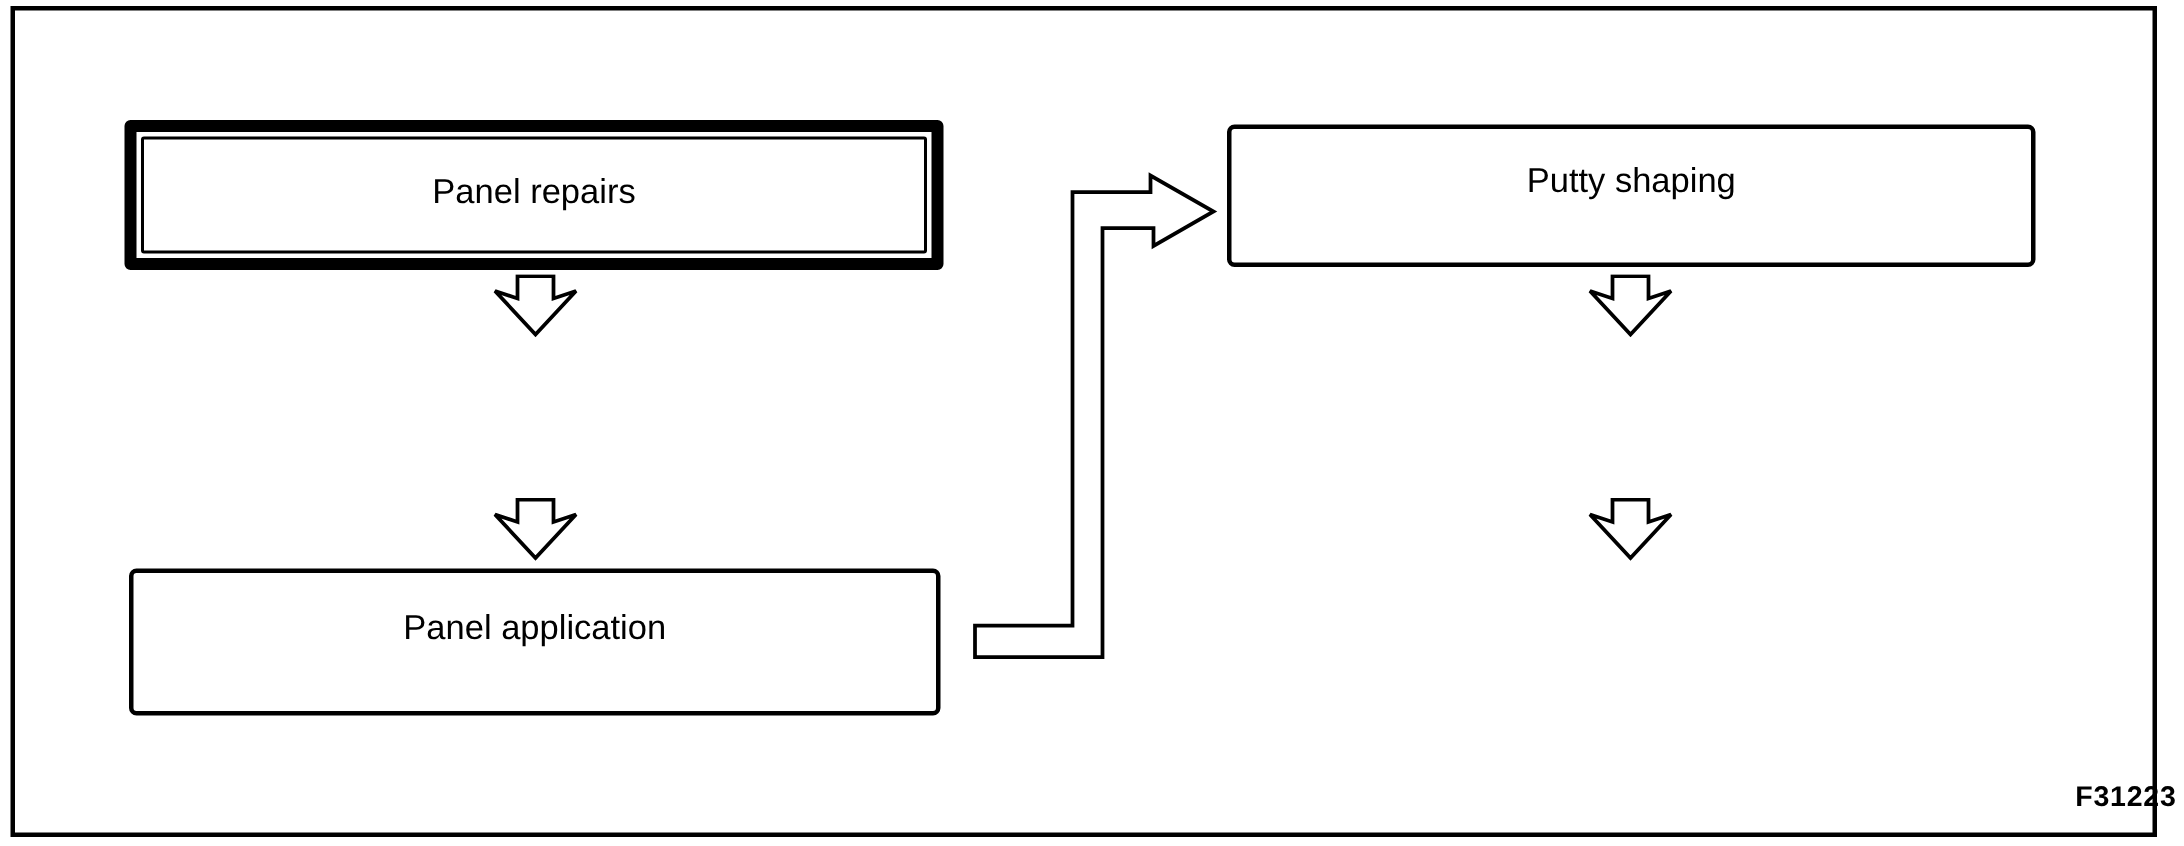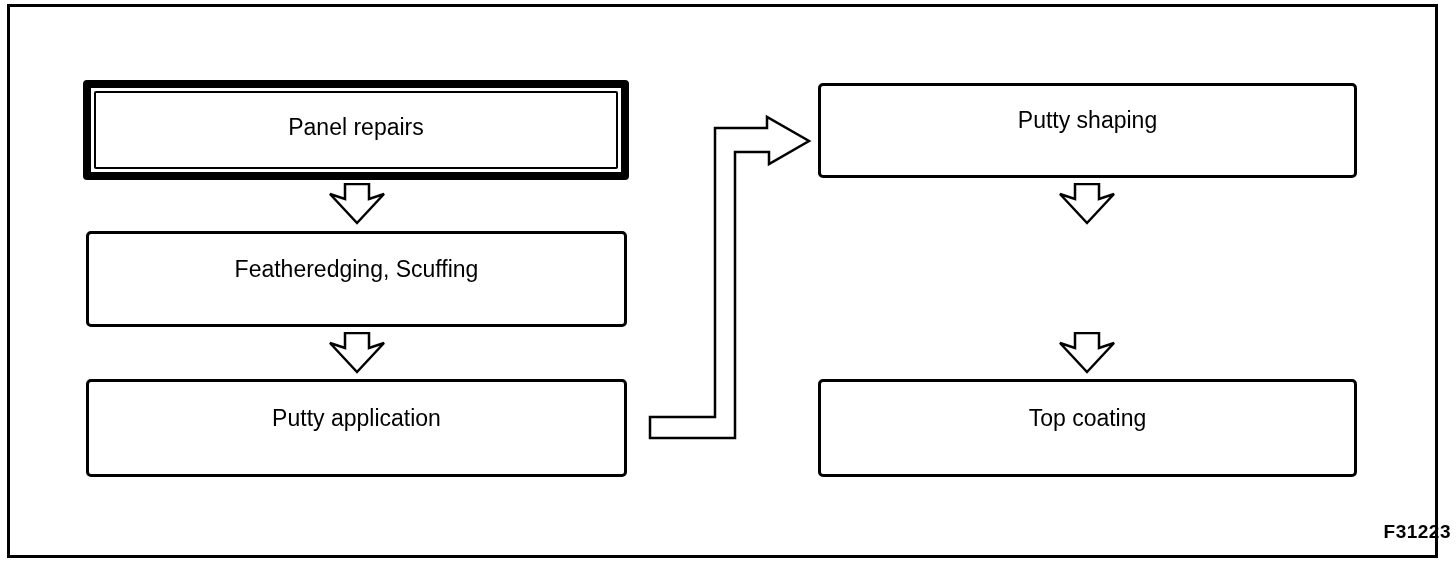--- a/index.html
+++ b/index.html
@@ -81,36 +81,30 @@
 
 <div id="stage">
   <div class="frame"></div>
 
   <div class="node-emph-outer" style="left:83px; top:80px; width:546px; height:100px;">
     <div class="node-emph-inner">
       <span>Panel repairs</span>
     </div>
   </div>
 
-  <div class="node" style="left:86px; top:231px; width:541px; height:96px;">
-    <span>Featheredging, Scuffing</span>
-  </div>
 
   <div class="node" style="left:86px; top:379px; width:541px; height:98px;">
-    <span>Putty application</span>
+    <span>Panel application</span>
   </div>
 
   <div class="node" style="left:818px; top:83px; width:539px; height:95px;">
     <span>Putty shaping</span>
   </div>
 
 
-  <div class="node" style="left:818px; top:379px; width:539px; height:98px;">
-    <span>Top coating</span>
-  </div>
 
   <svg class="arrow-svg" style="left:328px; top:183px;" width="58" height="42" viewBox="0 0 58 42">
     <polygon points="17,1 41,1 41,16 56,11 29,40 2,11 17,16" fill="#ffffff" stroke="#000000" stroke-width="2.5"></polygon>
   </svg>
 
   <svg class="arrow-svg" style="left:328px; top:332px;" width="58" height="42" viewBox="0 0 58 42">
     <polygon points="17,1 41,1 41,16 56,11 29,40 2,11 17,16" fill="#ffffff" stroke="#000000" stroke-width="2.5"></polygon>
   </svg>
 
   <svg class="arrow-svg" style="left:1058px; top:183px;" width="58" height="42" viewBox="0 0 58 42">

